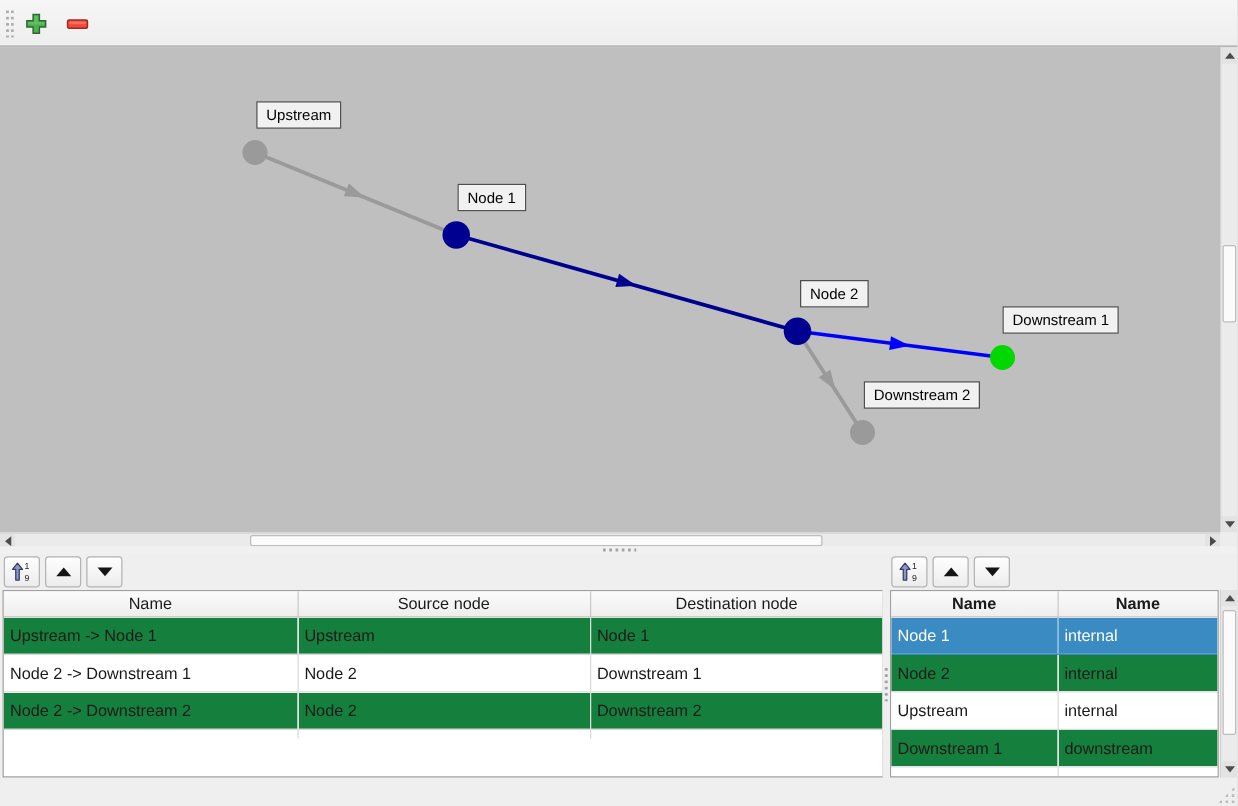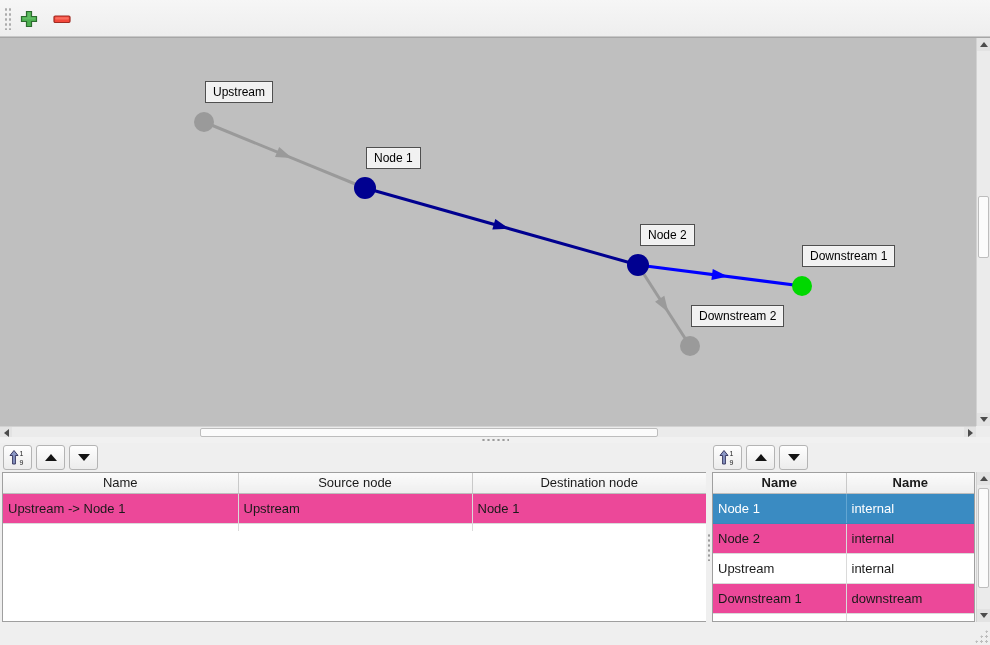--- a/index.html
+++ b/index.html
@@ -62,21 +62,21 @@
   #edges-frame { left:2px; width:705px; height:150px; }
   #nodes-frame { left:712px; width:263px; height:150px; }
   table { border-collapse:collapse; table-layout:fixed; width:100%; }
   th { height:20px; font-weight:normal; text-align:center; background:linear-gradient(#fbfbfb,#eeeeee);
        border-right:1px solid #c9c9c9; border-bottom:1px solid #bdbdbd; font-size:13px; padding:0 2px; }
   th:last-child { border-right:none; }
   #nodes-frame th { font-weight:bold; }
   td { height:30px; border-right:1px solid #dadada; border-bottom:1px solid #dadada; padding:0 5px;
        font-size:13px; overflow:hidden; white-space:nowrap; background:#ffffff; }
   td:last-child { border-right:none; }
-  tr.alt td { background:#ec4899; }
+  tr.alt td { background:#15803d; }
   tr.filler td { height:8px; border-bottom:none; background:#ffffff; }
   tr.sel td { color:#ffffff; border-right-color:#63a6d2; border-bottom-color:#3a86ba; }
 
   .tbl-vscroll { position:absolute; left:976px; top:29px; width:14px; height:150px; background:#ebebeb; border-left:1px solid #d2d2d2; }
   .tbl-vscroll .sb-btn { left:0; width:13px; height:13px; }
   .tbl-vscroll .sb-up { top:0; } .tbl-vscroll .sb-down { bottom:0; }
   .tbl-vscroll .sb-thumb { left:1px; width:11px; top:16px; height:100px; }
 
   .resize-grip { position:absolute; right:2px; bottom:2px; width:14px; height:14px;
                  background-image: radial-gradient(circle, #bcbcbc 1.1px, transparent 1.4px);
@@ -197,20 +197,30 @@
             <th>Source node</th>
             <th>Destination node</th>
           </tr>
         </thead>
         <tbody id="edges-tbody">
             <tr class="alt">
               <td>Upstream -&gt; Node 1</td>
               <td>Upstream</td>
               <td>Node 1</td>
             </tr>
+            <tr class="">
+              <td>Node 2 -&gt; Downstream 1</td>
+              <td>Node 2</td>
+              <td>Downstream 1</td>
+            </tr>
+            <tr class="alt">
+              <td>Node 2 -&gt; Downstream 2</td>
+              <td>Node 2</td>
+              <td>Downstream 2</td>
+            </tr>
             <tr class="filler">
               <td></td>
               <td></td>
               <td></td>
             </tr>
           </tbody>
       </table>
     </div>
 
     <div class="vsplitter">

